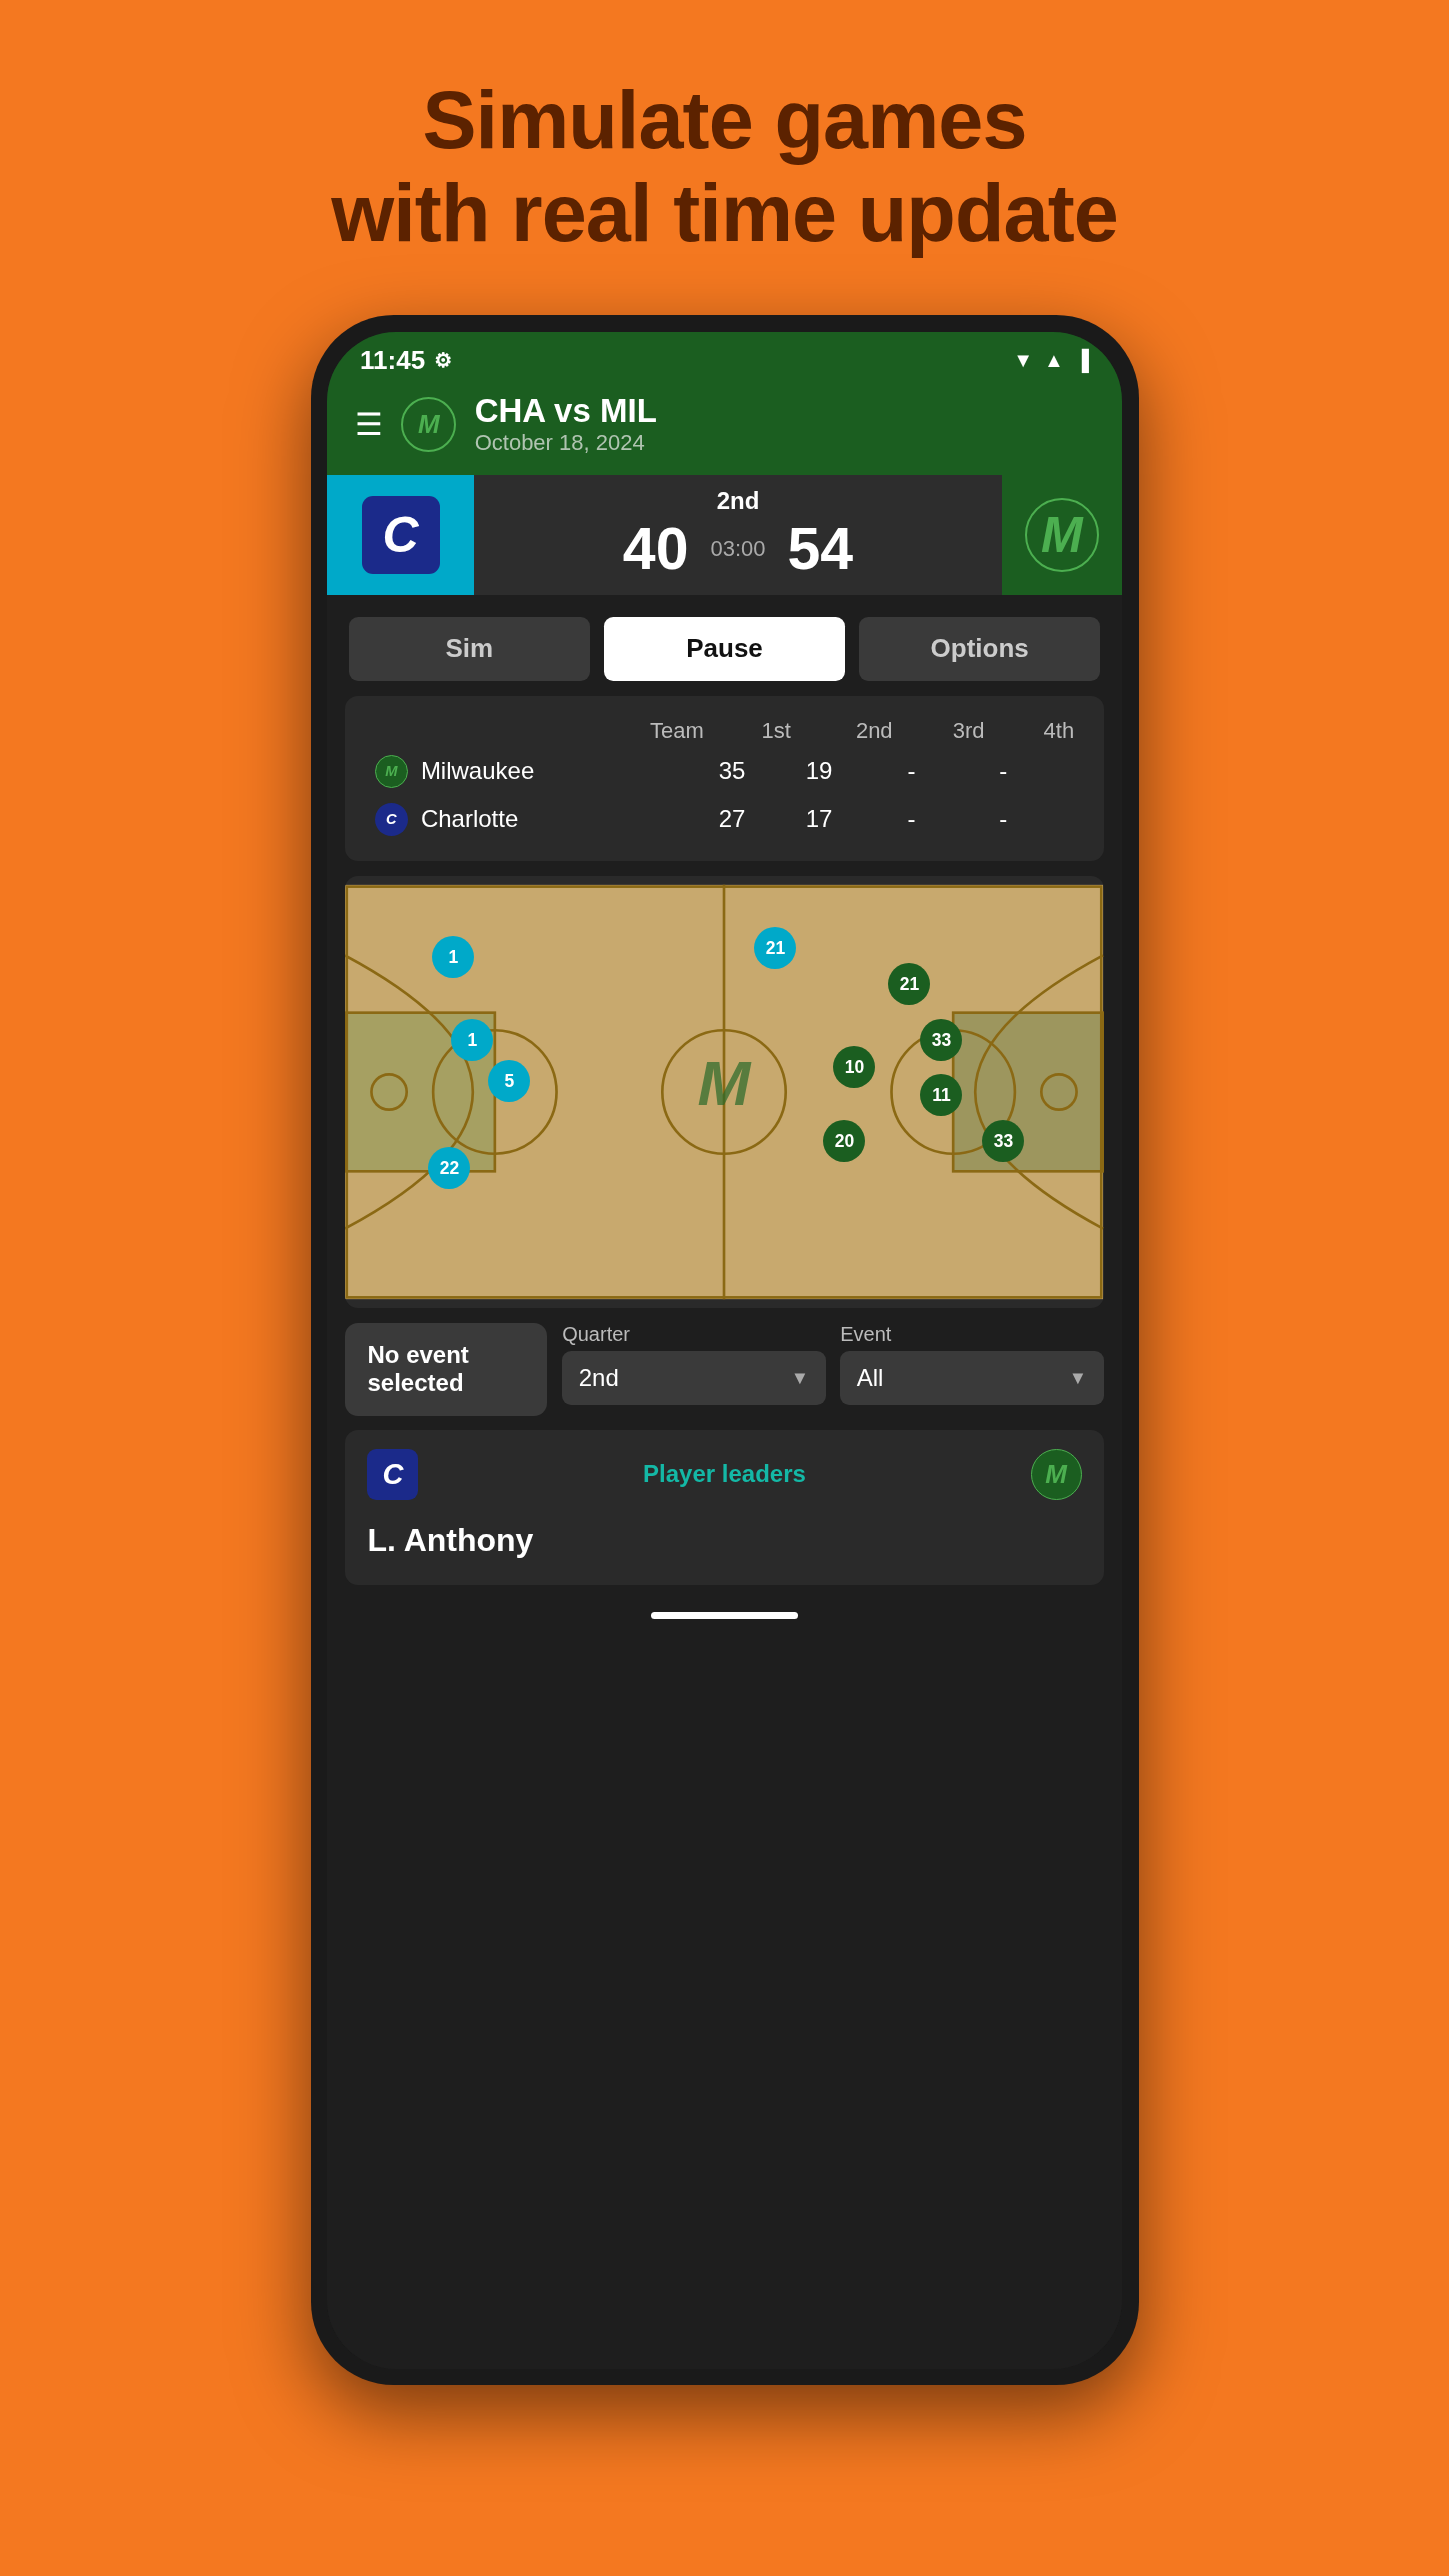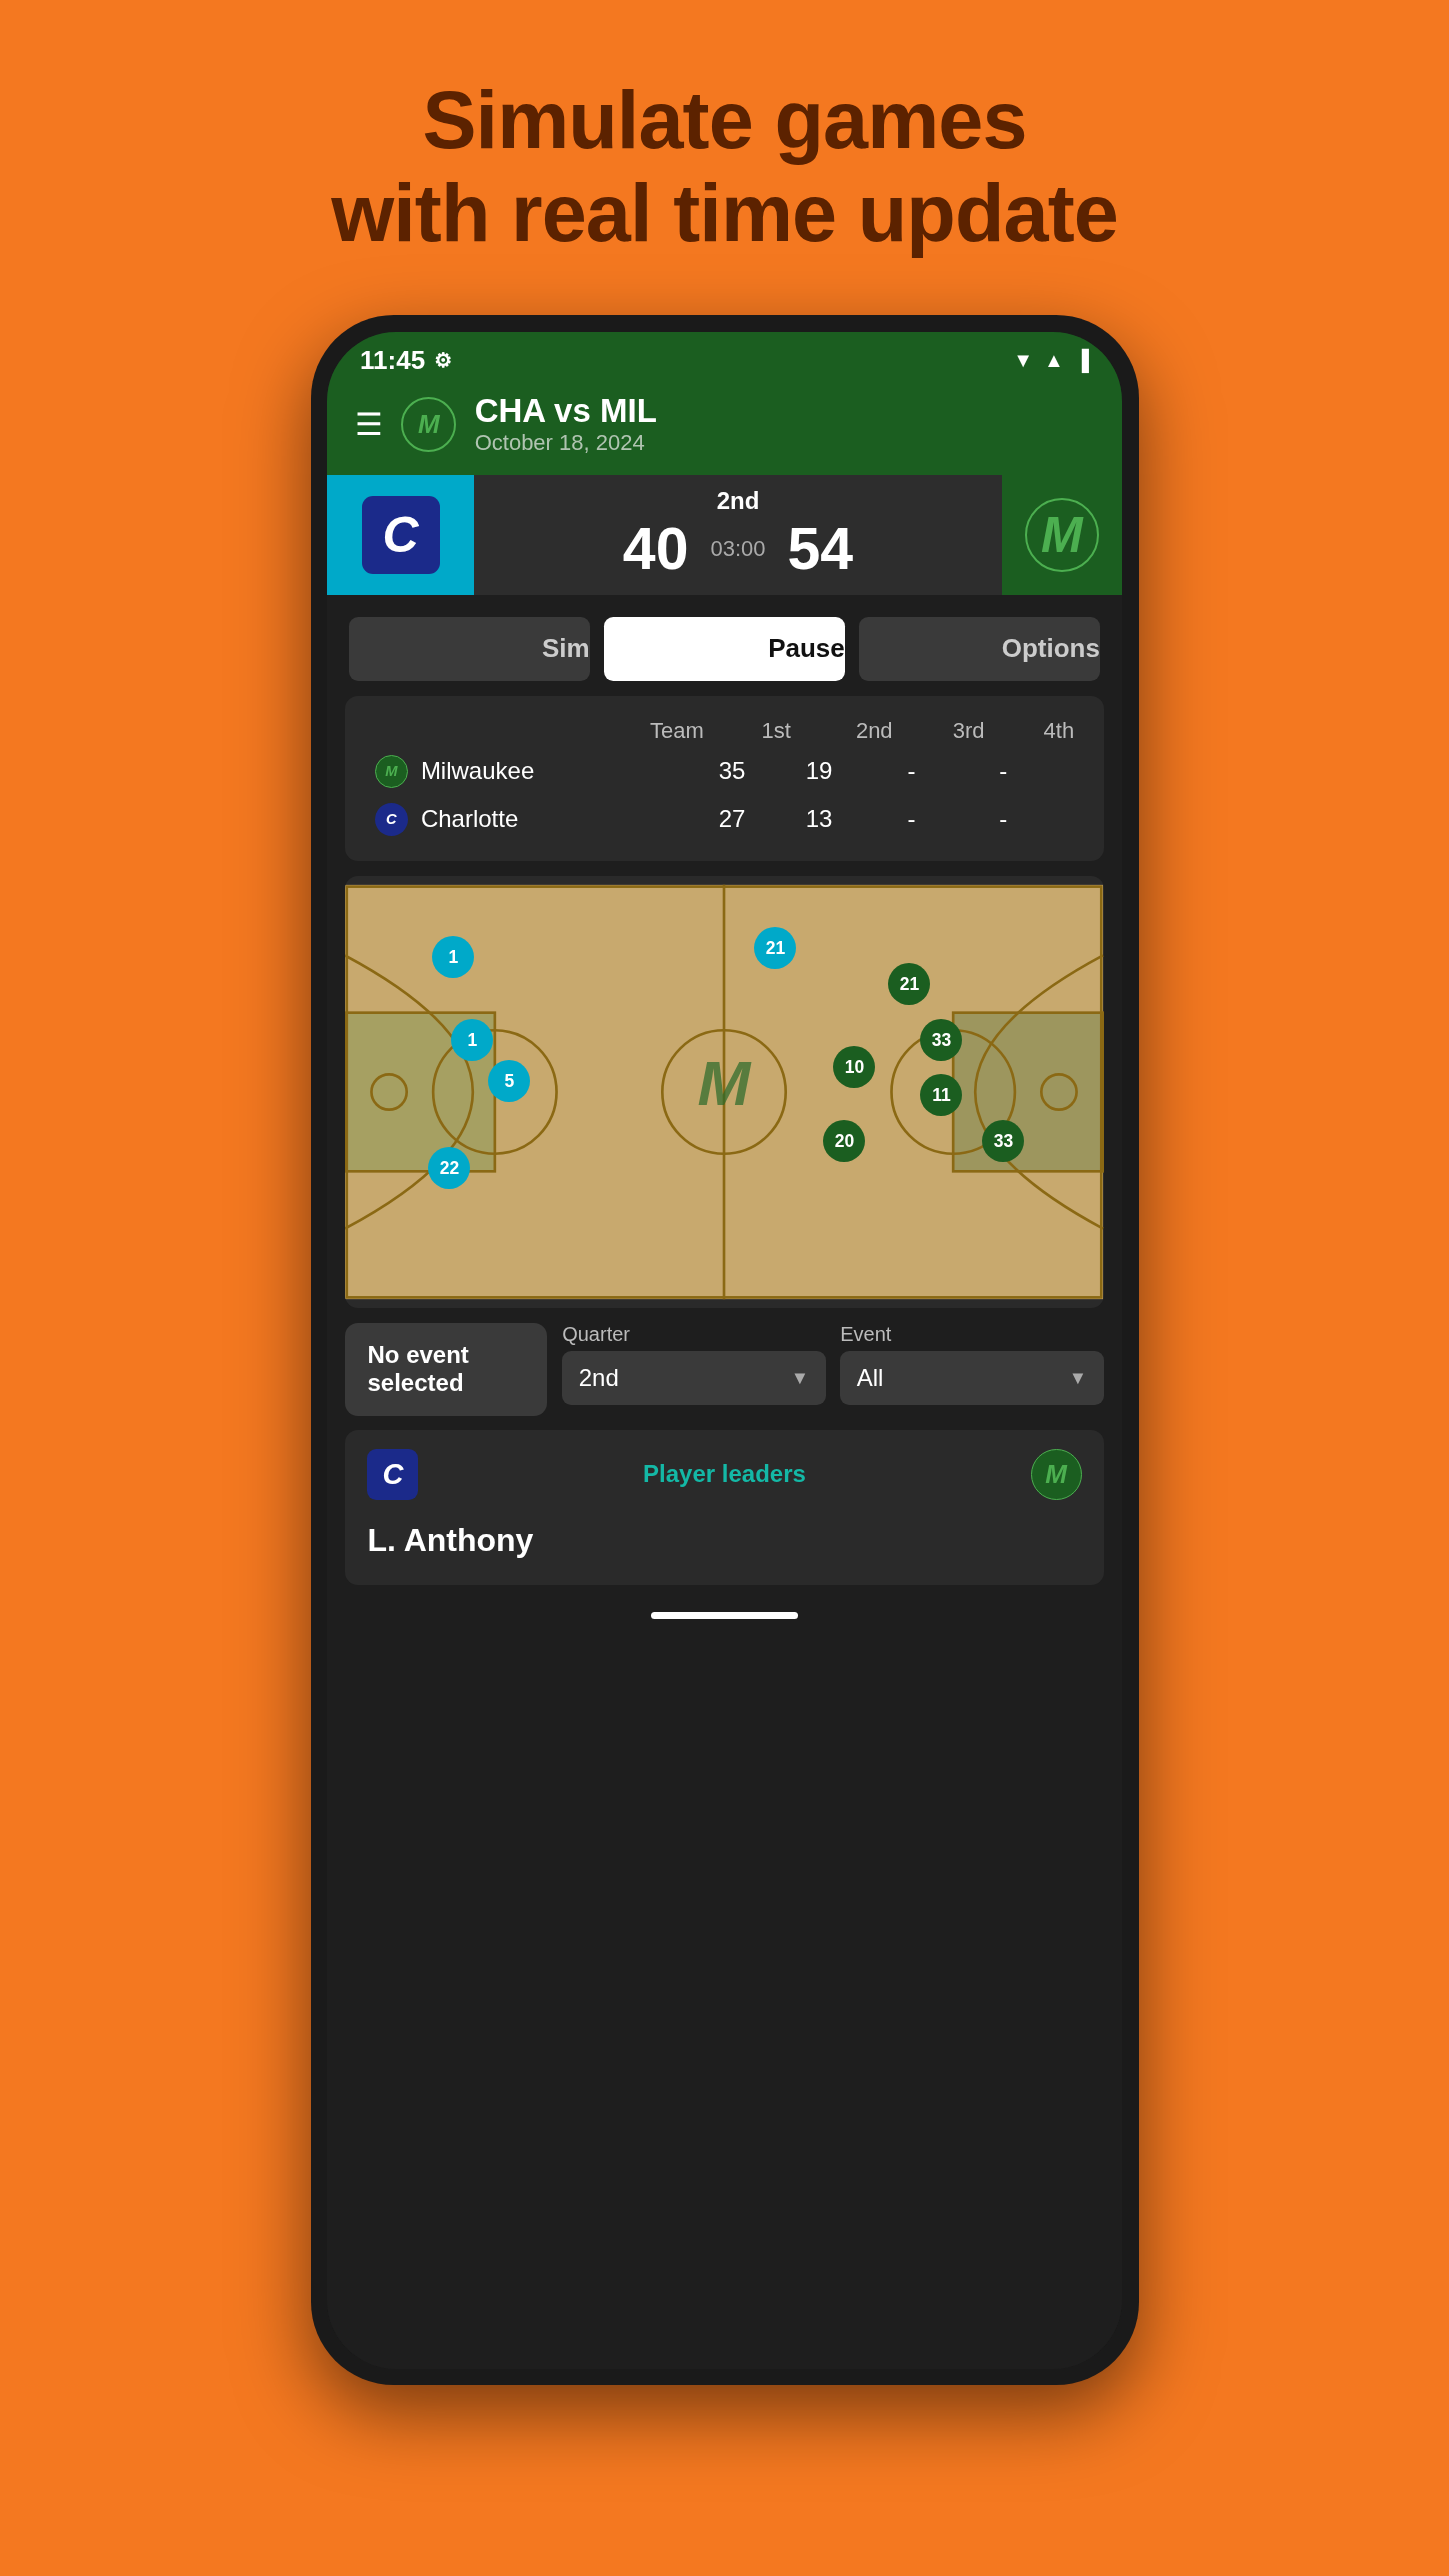--- a/index.html
+++ b/index.html
@@ -235,21 +235,21 @@
       padding: 22px 22px 14.7px;
       background: #1e1e1e;
       flex-shrink: 0;
     }
     .ctrl-btn {
       flex: 1;
       padding: 16.6px 0;
       border-radius: 9.2px;
       font-size: 26px;
       font-weight: 600;
-      text-align: right;
+      text-align: center;
       cursor: pointer;
       border: none;
     }
     .ctrl-btn.sim-btn {
       background: #3a3a3a;
       color: #ccc;
     }
     .ctrl-btn.pause-btn {
       background: white;
       color: #111;
@@ -531,21 +531,21 @@
               <td>-</td>
             </tr>
             <tr>
               <td>
                 <div class="team-cell">
                   <div class="team-icon-sm cha-icon">C</div>
                   <span>Charlotte</span>
                 </div>
               </td>
               <td>27</td>
-              <td>13</td>
+              <td>17</td>
               <td>-</td>
               <td>-</td>
             </tr>
           </tbody>
         </table>
       </div>
 
       <div class="court-card">
         <svg class="court-svg" viewBox="0 0 860 470" xmlns="http://www.w3.org/2000/svg">
 

